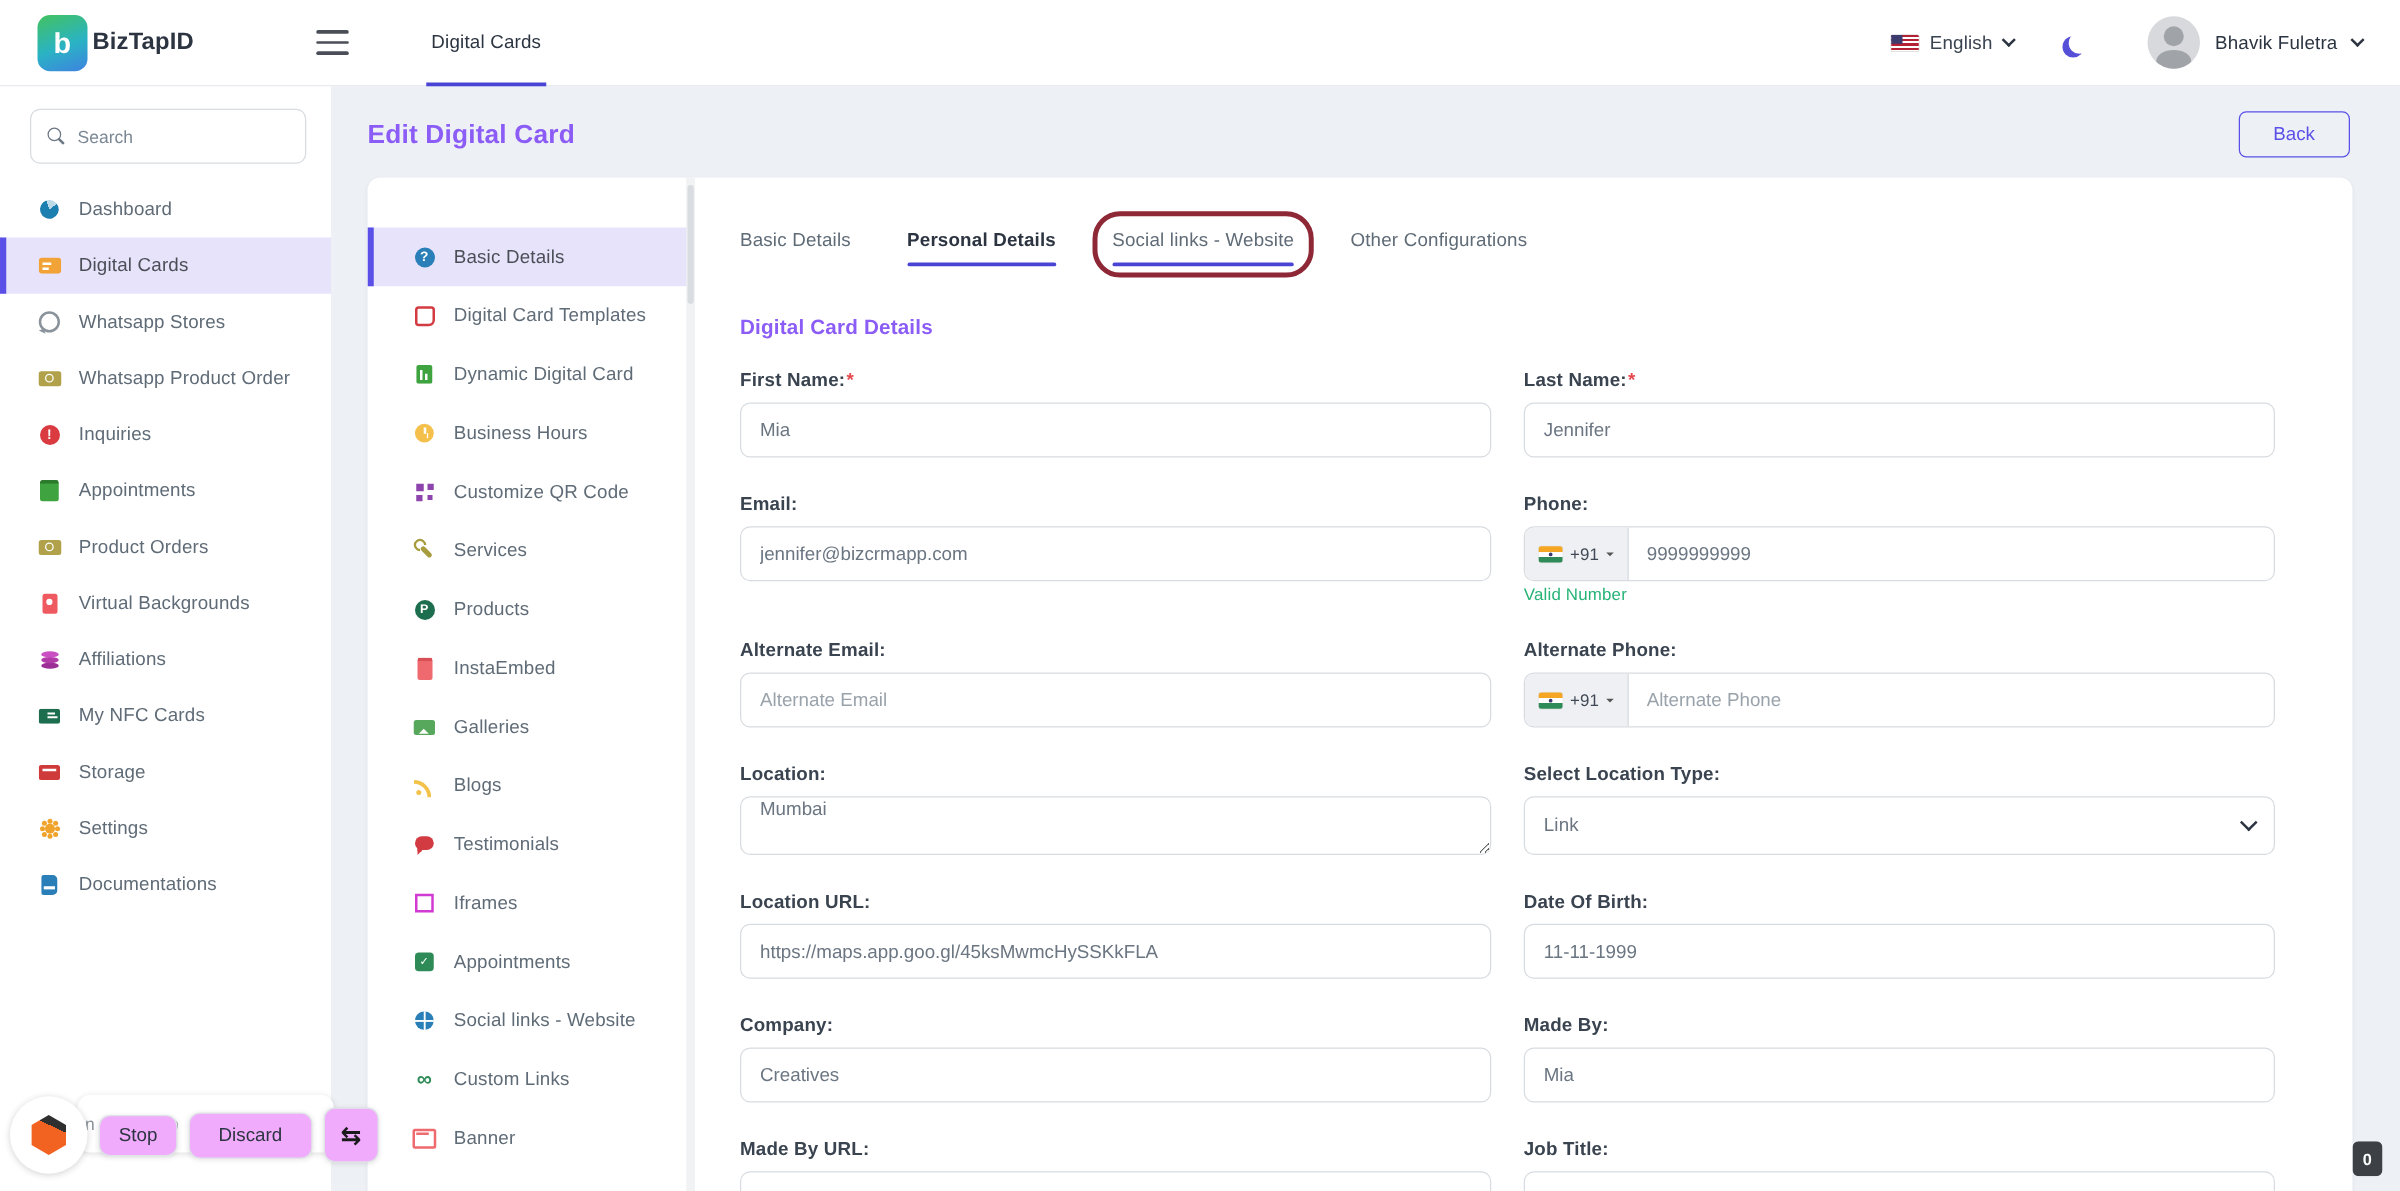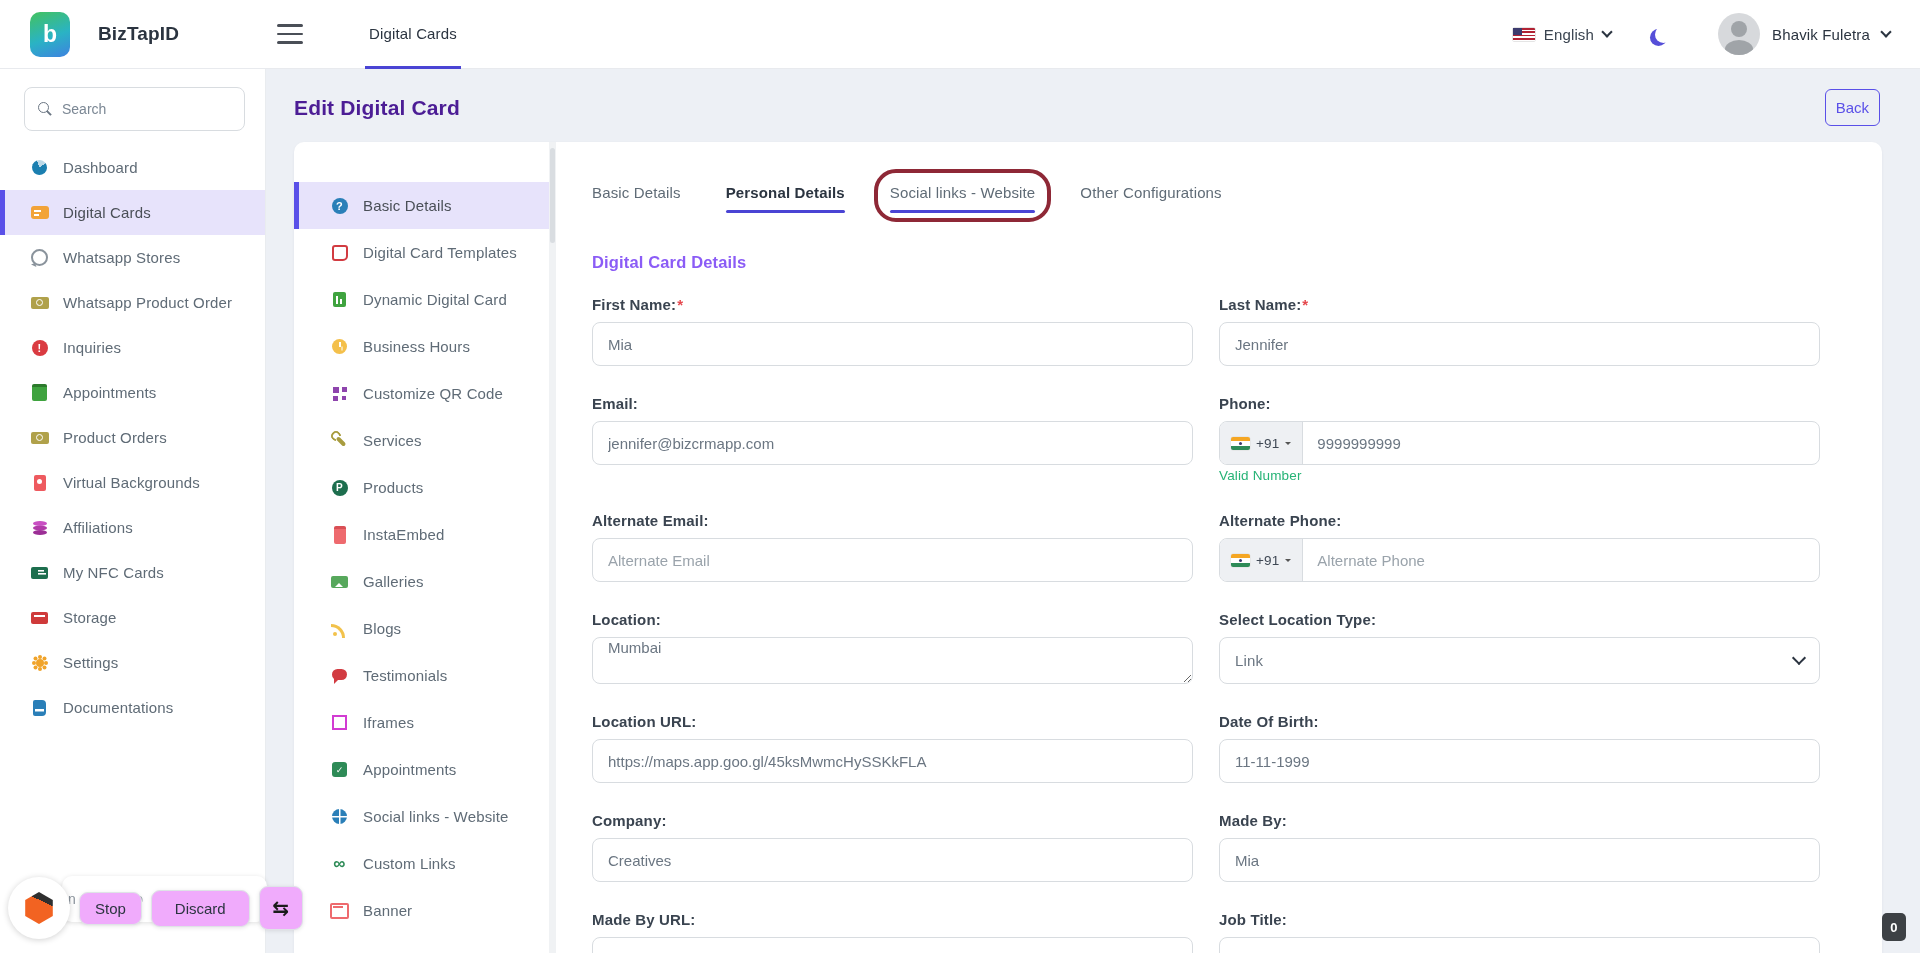--- a/index.html
+++ b/index.html
@@ -5,21 +5,21 @@
   * { margin:0; padding:0; box-sizing:border-box; }
   html,body { width:1920px; height:953px; overflow:hidden; background:#edf0f5;
     font-family:"Liberation Sans","DejaVu Sans",sans-serif; font-size:15px; color:#3a4450; letter-spacing:.15px; }
 
   
   .navbar { position:fixed; top:0; left:0; width:1920px; height:69px; background:#fff;
     border-bottom:1px solid #e8eaee; display:flex; align-items:center; padding:0 30px; z-index:20; }
   .logo { width:40px; height:45px; border-radius:10px;
     background:linear-gradient(160deg,#43c25f 0%,#2ab3c4 55%,#3e82e0 100%);
     display:flex; align-items:center; justify-content:center; color:#fff; font-size:23px; font-weight:bold; }
-  .brand { margin-left:28px; font-size:19px; font-weight:700; color:#2b3440; }
+  .brand { margin-left:4px; font-size:19px; font-weight:700; color:#2b3440; }
   .hamburger { margin-left:98px; width:26px; display:flex; flex-direction:column; gap:6px; cursor:pointer; }
   .hamburger i { display:block; height:2.5px; background:#4a4f57; border-radius:2px; }
   .nav-tab { margin-left:62px; height:69px; display:flex; align-items:center; padding:0 4px;
     border-bottom:3px solid #4a44d4; margin-bottom:-1px; color:#2b3440; font-size:15px; }
   .nav-right { margin-left:auto; display:flex; align-items:center; gap:44px; }
   .lang { display:flex; align-items:center; gap:9px; cursor:pointer; }
   .flag-us { width:22px; height:13px; border-radius:1px; position:relative; display:inline-block;
     background:repeating-linear-gradient(#b22234 0 1.7px,#fff 1.7px 3.4px); box-shadow:0 0 0 .5px #ccc; }
   .flag-us::before { content:""; position:absolute; left:0; top:0; width:9px; height:7px; background:#3c3b6e; }
   .chev-sm { width:8px; height:8px; border-right:2px solid #2b3440; border-bottom:2px solid #2b3440;
@@ -106,23 +106,23 @@
   .ic-globe::before { content:""; width:15px; height:15px; border-radius:50%; background-color:#2a7fb8;
     background-image:linear-gradient(#fff,#fff),linear-gradient(#fff,#fff);
     background-size:15px 1.5px,1.5px 15px; background-position:0 6.5px,6.5px 0; background-repeat:no-repeat; }
   .ic-custom-links::before { content:"\221E"; color:#2e8b57; font-size:17px; font-weight:bold; line-height:1; }
   .ic-banner::before { content:""; width:16px; height:12px; border:2px solid #ee6a6e; border-radius:2px;
     background-image:linear-gradient(#ee6a6e,#ee6a6e); background-size:10px 2px; background-position:1px 1.5px; background-repeat:no-repeat; }
 
   
   .main { position:fixed; left:266px; top:69px; right:0; bottom:0; background:#edf0f5; overflow:hidden; }
   .page-header { display:flex; align-items:center; justify-content:space-between; padding:20px 40px 16px 28px; }
-  .page-title { font-size:21px; font-weight:700; color:#4c1d95; }
+  .page-title { font-size:21px; font-weight:700; color:#8b5cf6; }
   .back-btn { border:1px solid #5a50e8; color:#5a50e8; background:transparent; border-radius:6px;
-    padding:9px 10px; font:inherit; font-size:15px; cursor:pointer; }
+    padding:9px 27px; font:inherit; font-size:15px; cursor:pointer; }
 
   .card { margin:0 38px 0 28px; background:#fff; border-radius:10px; box-shadow:0 1px 3px rgba(20,30,60,.06);
     display:flex; height:1200px; overflow:hidden; }
   .panel { width:262px; flex:none; padding-top:40px; position:relative; }
   .panel-scroll { position:absolute; top:0; right:0; width:7px; height:100%; background:#f0f2f4; }
   .panel-scroll::before { content:""; position:absolute; top:6px; left:1px; width:5px; height:95px; background:#d9dde1; border-radius:3px; }
   .panel .menu-item { height:47px; padding-left:36px; }
   .panel .menu-item.active { padding-left:31px; }
 
   .content { flex:1; padding:40px 62px 0 36px; }

